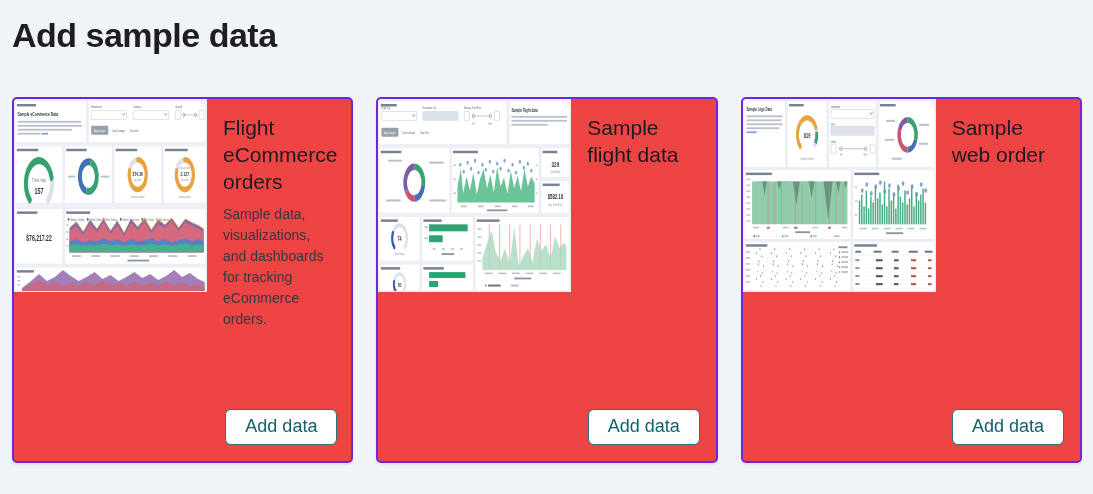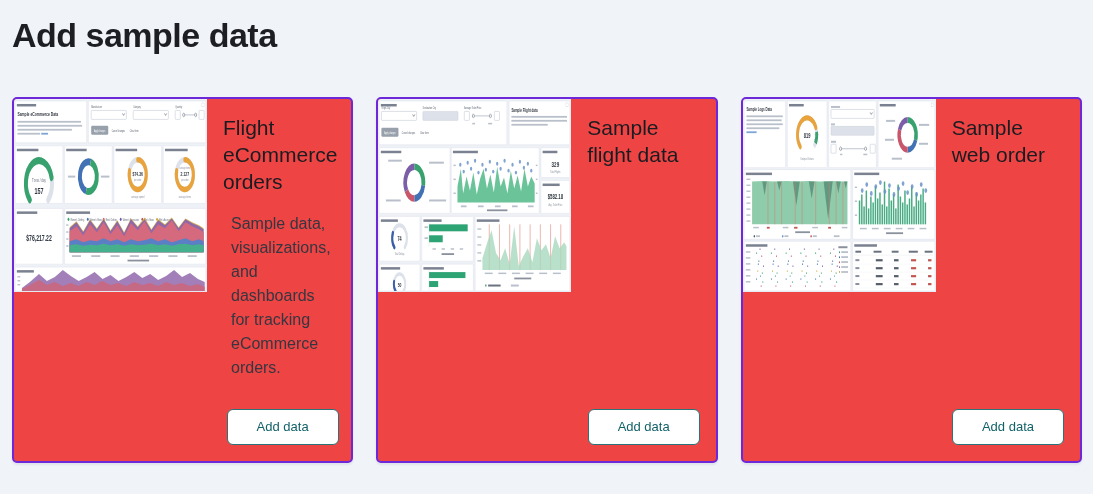--- a/index.html
+++ b/index.html
@@ -22,28 +22,28 @@
     box-shadow:0 2px 2px rgba(152,162,179,0.18);
     overflow:hidden; display:flex; flex-direction:row;
   }
   .thumb {
     height:193px; flex:0 0 193px; background:#eef1f6;
     border-bottom:1px solid #e6ebf2;
   }
   .thumb svg { display:block; width:100%; height:100%; }
   .card-body { flex:1; display:flex; flex-direction:column; padding:15px 16px 16px 16px; }
   .card-title { margin:0 0 9px 0; font-size:21px; font-weight:500; color:#1a1c21; line-height:1.3; }
-  .card-desc { margin:8px; font-size:16px; line-height:1.5; color:#343741; max-width:312px; }
+  .card-desc { margin:0; font-size:14px; line-height:1.5; color:#343741; max-width:312px; }
   .card-footer { margin-top:auto; display:flex; justify-content:flex-end; }
   .add-data-btn {
     min-width:112px; height:36px; padding:0 14px;
     background:#fff; color:#126269;
     border:1px solid #2a7479; border-radius:6px;
     font-family:"Liberation Sans", sans-serif;
-    font-size:13px; font-weight:500; cursor:pointer;
+    font-size:18px; font-weight:500; cursor:pointer;
   }
 
   
   svg text { font-family:"Liberation Sans", sans-serif; }
   .pnl  { fill:#ffffff; stroke:#dfe4ec; stroke-width:0.7; }
   .chip { fill:#7a8190; }               
   .ln   { fill:#b9c0cb; }               
   .lnd  { fill:#565d68; }               
   .lnr  { fill:#c0564f; }               
   .lnk  { fill:#7ea4d6; }               

